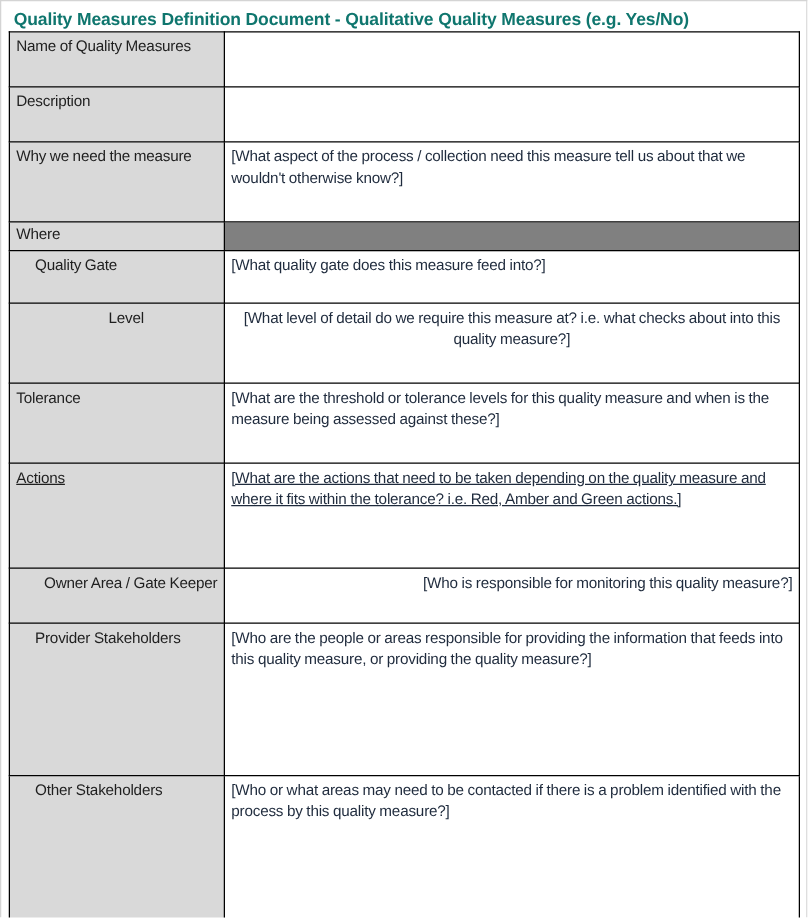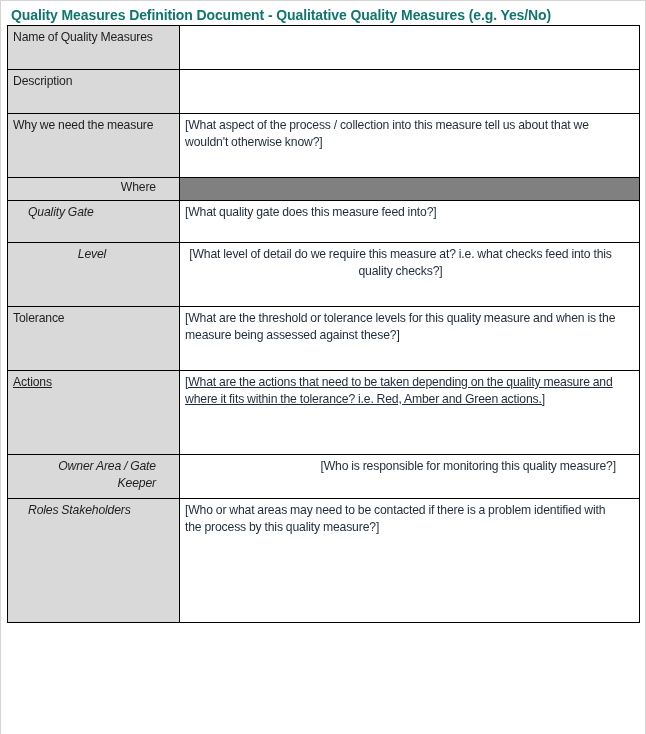--- a/index.html
+++ b/index.html
@@ -54,43 +54,41 @@
     border-collapse: collapse;
     table-layout: fixed;
     background: #ffffff;
   }
   .qm-table col.label-col { width: 172px; }
   .qm-table col.value-col { width: 460px; }
 
   .qm-table td {
     border: 1px solid #000000;
     vertical-align: top;
-    padding: 3px 23px 2px 5px;
+    padding: 3px 5px 2px 5px;
     font-size: 12.2px;
     line-height: 17px;
     letter-spacing: -0.15px;
     word-spacing: -0.3px;
   }
 
   td.label {
     background: #d9d9d9;
     color: #1f1f1f;
   }
   td.label.sub {
     padding-left: 20px;
-    font-style: italic;
   }
   td.value {
     background: #ffffff;
     color: #1f2b3d;
   }
   td.section-label {
     background: #d9d9d9;
     color: #1f1f1f;
-    text-align: right;
   }
   td.section-fill {
     background: #808080;
   }
 
   
   tr.r-name     td { height: 38px; }
   tr.r-desc     td { height: 38px; }
   tr.r-why      td { height: 58px; margin-left: 44px; }
   tr.r-where    td { height: 20px; padding-top: 1px; padding-bottom: 1px; }
@@ -135,21 +133,21 @@
         <td class="value">
             <span class="val-text"></span>
           </td>
       </tr>
 
       <tr class="r-why">
         <td class="label">
             <span class="val-text">Why we need the measure</span>
           </td>
         <td class="value">
-            <span class="val-text">[What aspect of the process / collection into this measure tell us about that we wouldn't otherwise know?]</span>
+            <span class="val-text">[What aspect of the process / collection need this measure tell us about that we wouldn't otherwise know?]</span>
           </td>
       </tr>
 
       <tr class="r-where">
         <td class="section-label">
             <span class="val-text">Where</span>
           </td>
         <td class="section-fill"></td>
       </tr>
 
@@ -160,21 +158,21 @@
         <td class="value">
             <span class="val-text">[What quality gate does this measure feed into?]</span>
           </td>
       </tr>
 
       <tr class="r-level">
         <td class="label sub">
             <span class="val-text">Level</span>
           </td>
         <td class="value">
-            <span class="val-text">[What level of detail do we require this measure at? i.e. what checks feed into this quality checks?]</span>
+            <span class="val-text">[What level of detail do we require this measure at? i.e. what checks about into this quality measure?]</span>
           </td>
       </tr>
 
       <tr class="r-tol">
         <td class="label">
             <span class="val-text">Tolerance</span>
           </td>
         <td class="value">
             <span class="val-text">[What are the threshold or tolerance levels for this quality measure and when is the measure being assessed against these?]</span>
           </td>
@@ -192,24 +190,32 @@
 
       <tr class="r-owner">
         <td class="label sub">
             <span class="val-text">Owner Area / Gate Keeper</span>
           </td>
         <td class="value">
             <span class="val-text">[Who is responsible for monitoring this quality measure?]</span>
           </td>
       </tr>
 
+      <tr class="r-provider">
+        <td class="label sub">
+            <span class="val-text">Provider Stakeholders</span>
+          </td>
+        <td class="value">
+            <span class="val-text">[Who are the people or areas responsible for providing the information that feeds into this quality measure, or providing the quality measure?]</span>
+          </td>
+      </tr>
 
       <tr class="r-other">
         <td class="label sub">
-            <span class="val-text">Roles Stakeholders</span>
+            <span class="val-text">Other Stakeholders</span>
           </td>
         <td class="value">
             <span class="val-text">[Who or what areas may need to be contacted if there is a problem identified with the process by this quality measure?]</span>
           </td>
       </tr>
 
     </tbody>
   </table>
 
 </div>

